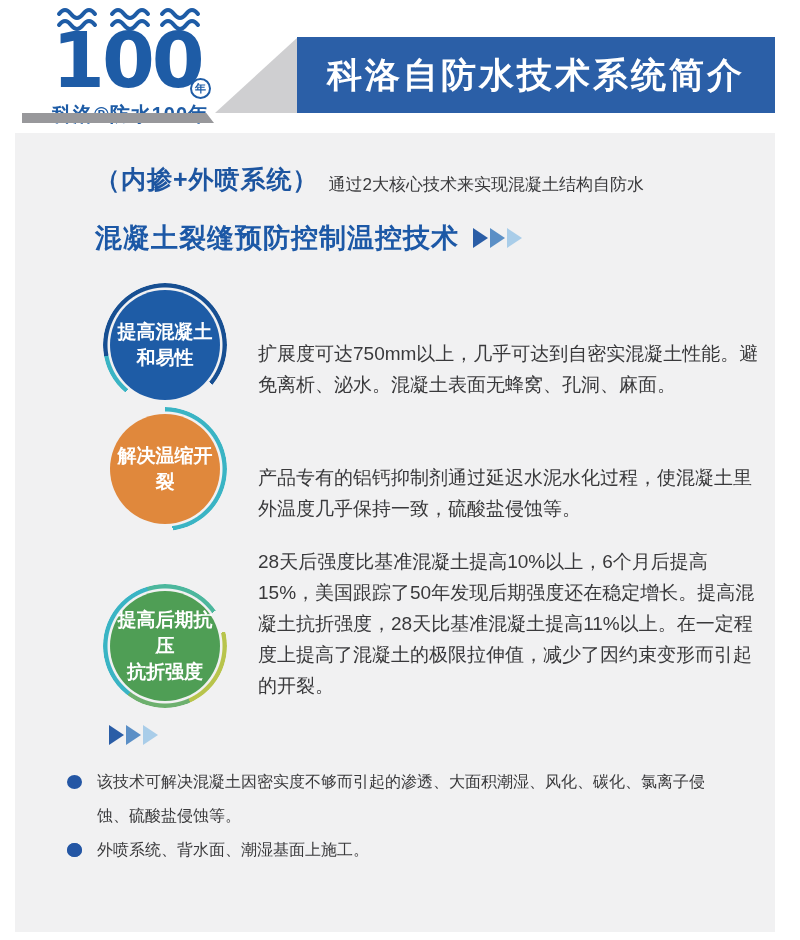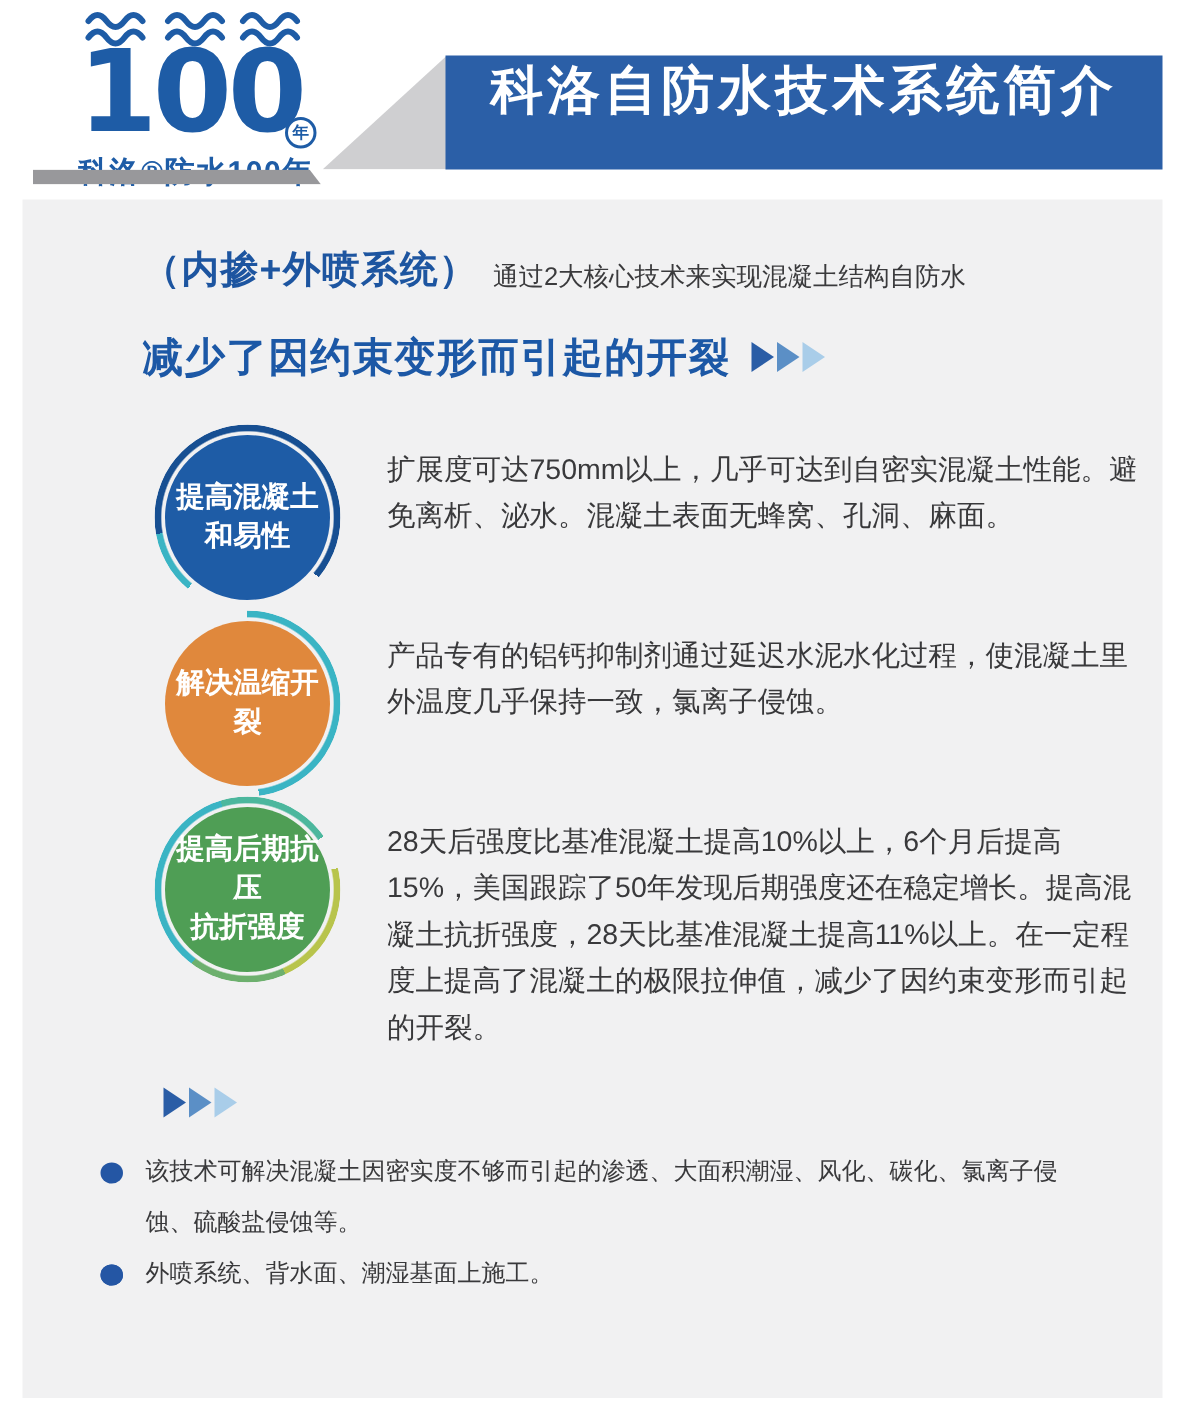--- a/index.html
+++ b/index.html
@@ -15,42 +15,42 @@
   .year-mark { position:absolute; right:6px; top:72px; width:21px; height:21px;
                border:2px solid #1E5CA6; border-radius:50%; color:#1E5CA6; font-size:11px;
                font-weight:bold; display:flex; align-items:center; justify-content:center; }
   .logo-tagline { font-size:20px; font-weight:bold; color:#1E5CA6; letter-spacing:1px; margin-top:5px; white-space:nowrap; }
 
   .dark-bar { position:absolute; left:22px; top:113px; width:192px; height:10px;
               background:#98989B; clip-path:polygon(0 0,96% 0,100% 100%,0 100%); }
   .gray-wedge { position:absolute; left:215px; top:37px; width:83px; height:76px;
                 background:#CFCFD1; clip-path:polygon(100% 0,100% 100%,0 100%); }
   .banner { position:absolute; left:297px; top:37px; width:478px; height:76px;
-            background:#2B5FA7; display:flex; justify-content:center; }
+            background:#2B5FA7; display:flex; align-items:center; justify-content:center; }
   .banner-title { color:#ffffff; font-size:35px; font-weight:bold; letter-spacing:3px; white-space:nowrap; }
 
   
   .panel { position:absolute; left:15px; top:133px; width:760px; height:799px;
            background:#F1F1F2; padding:30px 0 0 80px; }
 
   .intro { display:flex; align-items:flex-end; }
   .intro-strong { font-size:25px; font-weight:bold; color:#1D55A0; letter-spacing:1px; white-space:nowrap; }
   .intro-rest { font-size:17px; font-weight:500; color:#3A3A3C; margin-left:10px; white-space:nowrap; }
 
   .section-heading { display:flex; align-items:center; margin-top:24px; }
   .section-heading .txt { font-size:27px; font-weight:bold; color:#1C58A6; letter-spacing:1px; white-space:nowrap; }
   .arrows { display:flex; align-items:center; margin-left:12px; }
   .arrows i { width:0; height:0; border-top:10px solid transparent; border-bottom:10px solid transparent;
               border-left:15px solid; margin-left:2px; }
   .arrows .a1 { border-left-color:#2A5DA6; }
   .arrows .a2 { border-left-color:#5B8FC6; }
   .arrows .a3 { border-left-color:#A9CDE9; }
 
   .rows { margin-top:34px; }
-  .row { display:flex; align-items:flex-start; margin-bottom:14px; }
+  .row { display:flex; align-items:flex-end; margin-bottom:14px; }
   .badge { position:relative; flex:none; width:110px; height:110px; margin-left:15px;
            border-radius:50%; display:flex; flex-direction:column; align-items:center;
            justify-content:center; color:#ffffff; font-size:19px; font-weight:bold;
            line-height:26px; text-align:center; }
   .badge::before { content:""; position:absolute; inset:-7px; border-radius:50%;
            -webkit-mask:radial-gradient(closest-side,transparent calc(100% - 5px),#000 calc(100% - 4px));
            mask:radial-gradient(closest-side,transparent calc(100% - 5px),#000 calc(100% - 4px)); }
   .badge-blue   { background:#1E5CA6; }
   .badge-blue::before   { background:conic-gradient(from 130deg,transparent 0 25%,#3AB4C4 25% 36%,#174F92 36% 100%); }
   .badge-orange { background:#E0883C; }
@@ -95,21 +95,21 @@
   </div>
 
   <div class="panel">
 
     <div class="intro">
       <span class="intro-strong">（内掺+外喷系统）</span>
       <span class="intro-rest">通过2大核心技术来实现混凝土结构自防水</span>
     </div>
 
     <div class="section-heading">
-      <span class="txt">减少了因约束变形而引起的开裂</span>
+      <span class="txt">混凝土裂缝预防控制温控技术</span>
       <span class="arrows">
         <i class="a1"></i>
           <i class="a2"></i>
           <i class="a3"></i>
       </span>
     </div>
 
     <div class="rows">
 
       <div class="row">
@@ -117,21 +117,21 @@
           <span>提高混凝土</span>
           <span>和易性</span>
         </div>
         <div class="para">扩展度可达750mm以上，几乎可达到自密实混凝土性能。避免离析、泌水。混凝土表面无蜂窝、孔洞、麻面。</div>
       </div>
 
       <div class="row">
         <div class="badge badge-orange">
           <span>解决温缩开裂</span>
         </div>
-        <div class="para">产品专有的铝钙抑制剂通过延迟水泥水化过程，使混凝土里外温度几乎保持一致，氯离子侵蚀。</div>
+        <div class="para">产品专有的铝钙抑制剂通过延迟水泥水化过程，使混凝土里外温度几乎保持一致，硫酸盐侵蚀等。</div>
       </div>
 
       <div class="row">
         <div class="badge badge-green">
           <span>提高后期抗压</span>
           <span>抗折强度</span>
         </div>
         <div class="para">28天后强度比基准混凝土提高10%以上，6个月后提高15%，美国跟踪了50年发现后期强度还在稳定增长。提高混凝土抗折强度，28天比基准混凝土提高11%以上。在一定程度上提高了混凝土的极限拉伸值，减少了因约束变形而引起的开裂。</div>
       </div>
 

